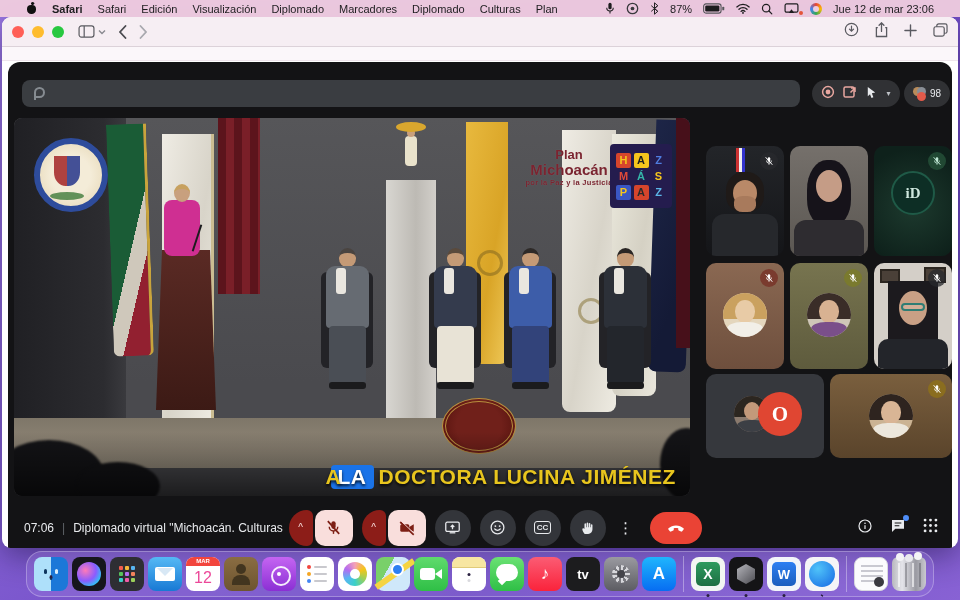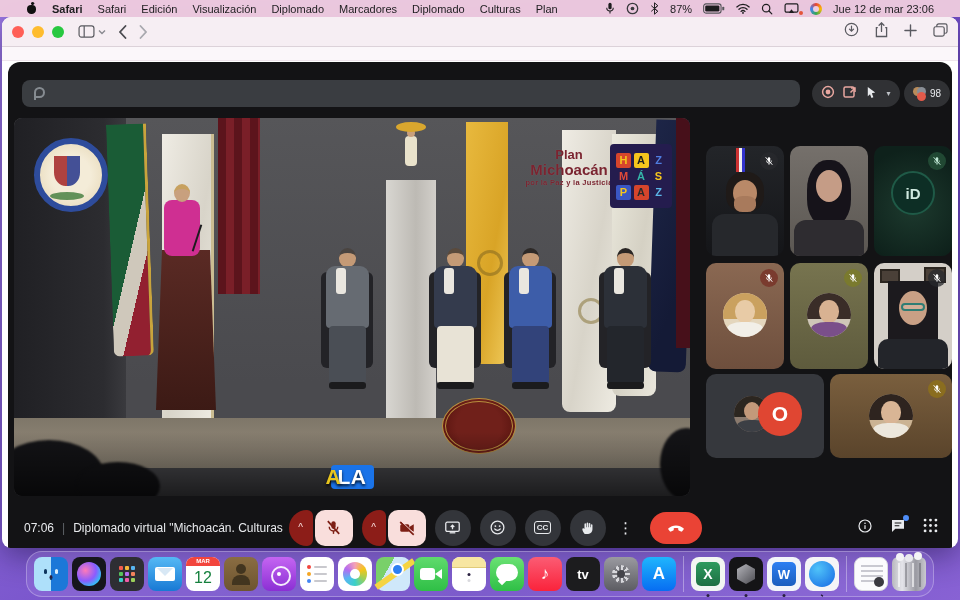--- a/index.html
+++ b/index.html
@@ -149,21 +149,21 @@
   .aud3{ left:646px; top:310px; width:52px; height:72px;}
   .cap-grad{ left:0; bottom:0; width:100%; height:64px; z-index:5;
     background:linear-gradient(rgba(0,0,0,0),rgba(0,0,0,.62));}
   .caption{ left:0; right:0; bottom:7px; text-align:center; z-index:6; white-space:nowrap;
     font-weight:800; font-size:21px; letter-spacing:.5px; color:#e8c51e;
     text-shadow:0 2px 3px rgba(0,0,0,.85);}
   .caption .hl{ position:static; display:inline-block; background:#1a73e8; color:#fff;
     border-radius:4px; padding:0 7px; margin:0 5px;}
 
   
-  .tile{ position:absolute; border-radius:10px; overflow:hidden;}
+  .tile{ position:absolute; border-radius:10px; overflow:hidden;font-family:Liberation Serif, serif;}
   .tile *{ position:absolute;}
   .t1{ left:698px; top:84px; width:78px; height:110px; background:linear-gradient(#232529,#141518);}
   .t2{ left:782px; top:84px; width:78px; height:110px; background:linear-gradient(#75706b,#5b5752);}
   .t3{ left:866px; top:84px; width:78px; height:110px; background:radial-gradient(circle at 50% 55%,#1d3a2e,#0e211b 80%);}
   .t4{ left:698px; top:201px; width:78px; height:106px; background:linear-gradient(#8a6852,#6e4f3d);}
   .t5{ left:782px; top:201px; width:78px; height:106px; background:linear-gradient(#77744f,#5e5b3d);}
   .t6{ left:866px; top:201px; width:78px; height:106px; background:#d4cfc8;}
   .t7{ left:698px; top:312px; width:118px; height:84px; background:#36383d;}
   .t8{ left:822px; top:312px; width:122px; height:84px; background:linear-gradient(#7a5f3e,#5a442b);}
   .bust .hair{ border-radius:45% 45% 40% 40%; background:#1f1a18;}
@@ -249,21 +249,21 @@
   .d-launch::before{ content:""; position:absolute; left:9px; top:9px; width:4px; height:4px; border-radius:1px;
     background:#f25c4f; box-shadow:6px 0 #f5b83c,12px 0 #58b6f2,0 6px #57c25a,6px 6px #b56cf0,12px 6px #f2825c,0 12px #3ad0c8,6px 12px #f25ca8,12px 12px #9bd05a;}
   .d-mail{ background:linear-gradient(#55b9f5,#1879d4);}
   .d-mail::before{ content:""; position:absolute; left:7px; top:10px; width:20px; height:14px;
     background:#fff; border-radius:2px;}
   .d-mail::after{ content:""; position:absolute; left:9px; top:11px; width:16px; height:9px;
     border-left:8px solid transparent; border-right:8px solid transparent; border-top:8px solid #d8e8f5; width:0;}
   .d-cal{ background:#fff; display:flex; flex-direction:column; align-items:center;}
   .cal-mon{ width:100%; text-align:center; background:#f2453d; color:#fff; font-size:6px; font-weight:700;
     border-radius:8px 8px 0 0; line-height:9px;}
-  .cal-day{ font-size:16px; color:#15803d; line-height:24px; font-weight:400;}
+  .cal-day{ font-size:16px; color:#ec4899; line-height:24px; font-weight:400;}
   .d-cont{ background:linear-gradient(#8a6d42,#6d5430);}
   .d-cont::before{ content:""; position:absolute; left:12px; top:7px; width:10px; height:10px; border-radius:50%; background:#42351f;}
   .d-cont::after{ content:""; position:absolute; left:8px; top:18px; width:18px; height:10px; border-radius:8px 8px 0 0; background:#42351f;}
   .d-pod{ background:linear-gradient(#c565f2,#8b2fd4);}
   .d-pod::before{ content:""; position:absolute; left:9px; top:9px; width:16px; height:16px; border-radius:50%; border:2.5px solid #fff; opacity:.9;}
   .d-pod::after{ content:""; position:absolute; left:15px; top:15px; width:4px; height:4px; border-radius:50%; background:#fff;}
   .d-rem{ background:#fff;}
   .d-rem::before{ content:""; position:absolute; left:7px; top:8px; width:4px; height:4px; border-radius:50%;
     background:#f2453d; box-shadow:0 7px #f5a623,0 14px #4285f4;}
   .d-rem::after{ content:""; position:absolute; left:14px; top:9px; width:13px; height:2px; border-radius:1px;
@@ -546,21 +546,21 @@
           <i class="feet"></i>
       </div>
 
       <div class="floor"></div>
       <div class="floor-emblem"></div>
       <div class="aud aud1"></div>
       <div class="aud aud2"></div>
       <div class="aud aud3"></div>
       <div class="cap-grad"></div>
       <div class="caption">
-        <span>A</span><span class="hl">LA</span>
+        <span>A</span><span class="hl">LA</span><span>DOCTORA LUCINA JIMÉNEZ</span>
       </div>
     </div>
 
     <div class="tile t1 bust">
       <i class="medal"></i>
         <i class="hair"></i>
         <i class="shoulders"></i>
         <i class="face"></i>
         <i class="hand"></i>
       <span class="mic-badge mb-dark">

